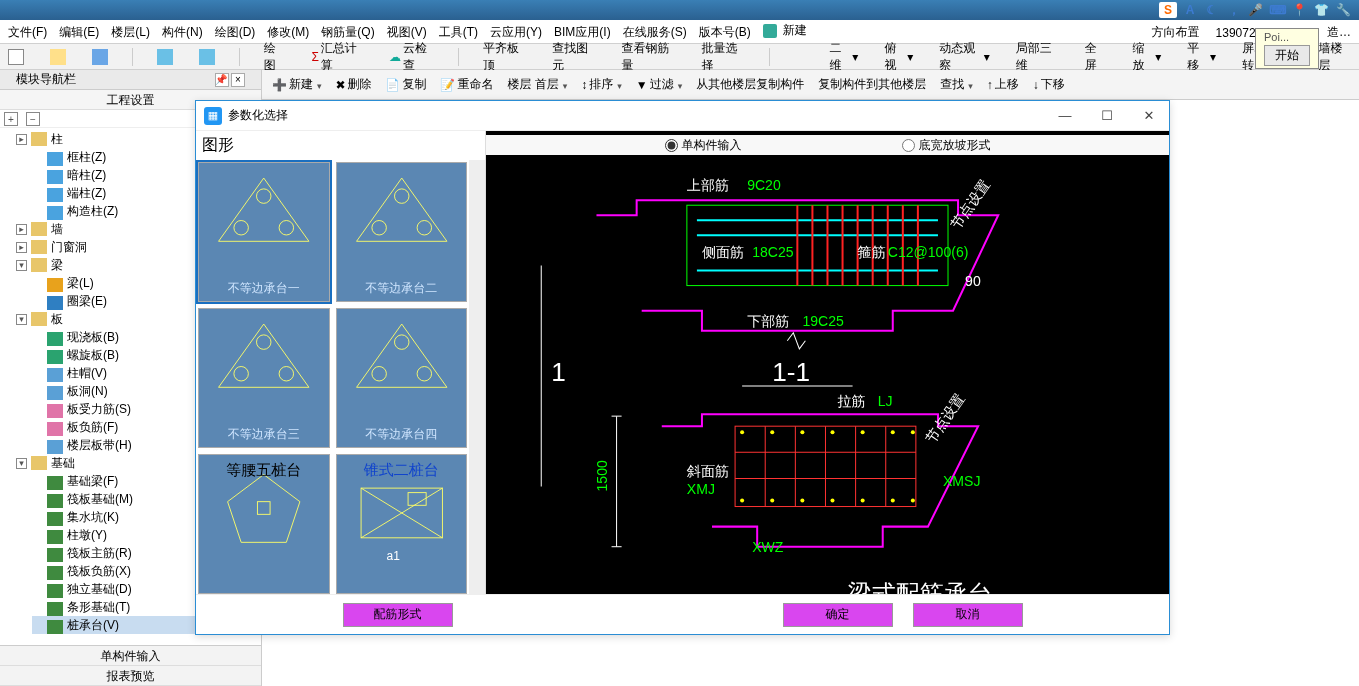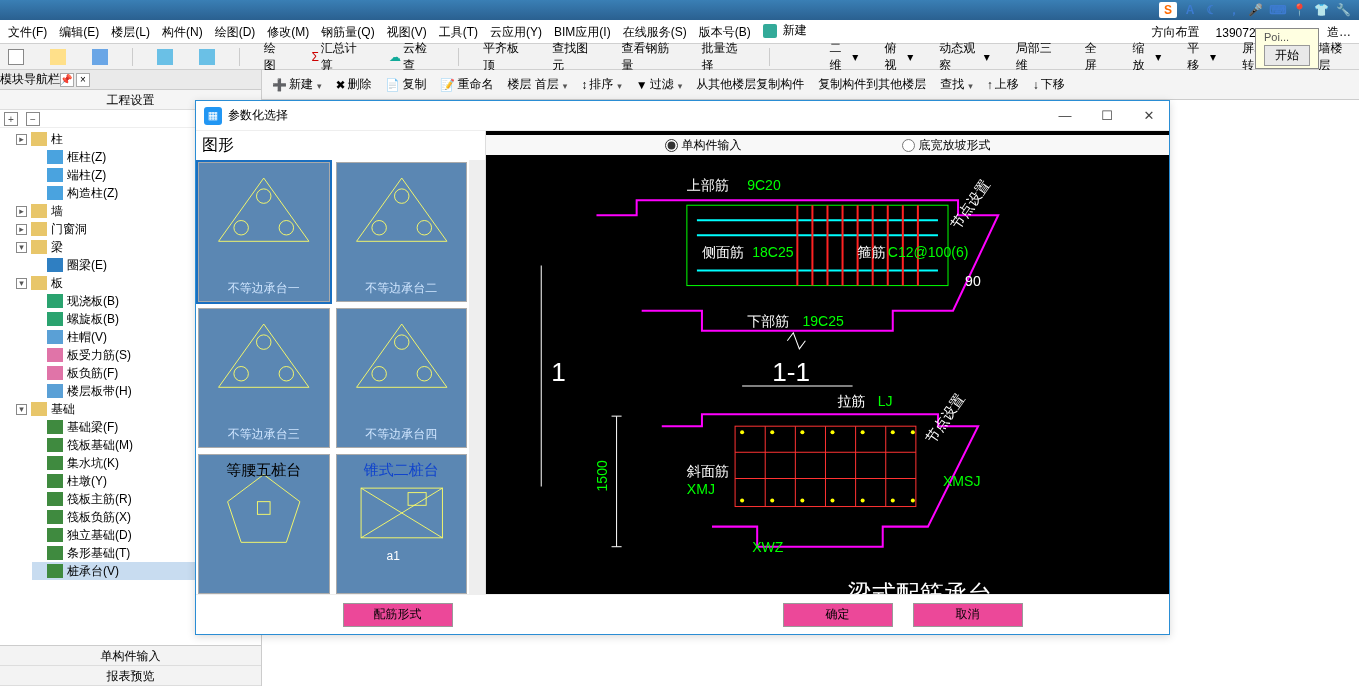--- a/index.html
+++ b/index.html
@@ -26,36 +26,36 @@
 .tb-btn { display:flex; align-items:center; gap:2px; padding:2px 4px; color:#000; }
 .tb-btn .ic { width:16px; height:16px; display:inline-block; }
 .sep { width:1px; height:18px; background:#ccc; margin:0 2px; }
 .callout { position:absolute; right:40px; top:28px; background:#ffffe1; border:1px solid #888; padding:2px 8px; z-index:20; }
 .callout .hd { font-size:11px; color:#555; }
 .callout .bt { background:#e9e9e9; border:1px solid #999; padding:1px 10px; margin-top:2px; }
 
 
 
 
-.navhead { height:20px; background:#eaeaea; border-bottom:1px solid #ccc; display:flex; align-items:center; padding:0 0; }
+.navhead { height:20px; background:#eaeaea; border-bottom:1px solid #ccc; display:flex; align-items:center; padding:0 16px; justify-content:space-between; }
 .navhead .dock { display:flex; gap:2px; }
 .navhead .dock span { width:14px; height:14px; border:1px solid #aaa; background:#fff; font-size:10px; display:flex; align-items:center; justify-content:center; }
 
 .nav-section { height:20px; background:#f5f5f5; border-bottom:1px solid #ddd; text-align:center; line-height:20px; }
 .nav-section.dark { background:#e9e9e9; }
 
 
 .leftpane { position:absolute; left:0; top:70px; width:262px; height:616px; border-right:1px solid #ccc; background:#fff; display:flex; flex-direction:column; }
 .tree-tools { height:18px; border-bottom:1px solid #eee; padding:2px 4px; display:flex; gap:8px; }
 .tree-tools .t { width:14px; height:14px; border:1px solid #888; font-size:10px; display:flex; align-items:center; justify-content:center; color:#555; }
 
 .tree { flex:1; overflow:auto; padding:2px 0; font-size:12px; }
 .tree ul { list-style:none; padding-left:16px; }
 .tree li { line-height:18px; display:flex; align-items:center; gap:4px; }
-.tree li.sub { padding-left:0; }
+.tree li.sub { padding-left:0;align-items:flex-end; }
 .tree .exp { width:11px; height:11px; border:1px solid #888; font-size:9px; line-height:9px; text-align:center; color:#555; background:#fff; cursor:pointer; }
 .tree .tico { width:16px; height:14px; display:inline-block; }
 .tree .sel { background:#c8dcf0; }
 
 .bottom-tabs { border-top:1px solid #ccc; }
 .bottom-tabs div { height:20px; text-align:center; line-height:20px; border-bottom:1px solid #ddd; background:#f3f3f3; }
 
 
 .ctx-toolbar { position:absolute; left:262px; top:70px; right:0; height:30px; background:#f4f4f4; border-bottom:1px solid #ccc; display:flex; align-items:center; gap:6px; padding:0 6px; }
 .ctx-toolbar .btn { display:flex; align-items:center; gap:2px; padding:2px 4px; }
@@ -63,21 +63,21 @@
 
 
 .dialog { position:absolute; left:195px; top:100px; width:975px; height:535px; background:#fff; border:1px solid #2a8dd4; box-shadow:0 2px 8px rgba(0,0,0,0.15); display:flex; flex-direction:column; z-index:10; }
 .dlg-title { height:30px; background:#fff; display:flex; align-items:center; padding:0 8px; border-bottom:1px solid #eee; }
 .dlg-title .ico { width:18px; height:18px; background:#2196f3; border-radius:3px; display:flex; align-items:center; justify-content:center; color:#fff; font-size:11px; margin-right:6px; }
 .dlg-title .winbtns { margin-left:auto; display:flex; gap:18px; }
 .dlg-title .winbtns span { width:24px; text-align:center; color:#444; font-size:13px; cursor:pointer; }
 
 .dlg-body { flex:1; display:flex; overflow:hidden; }
 .dlg-foot { height:40px; display:flex; align-items:center; justify-content:center; gap:330px; padding:0 30px; border-top:1px solid #eee; }
-.dlg-foot .btn { width:110px; height:24px; border:1px solid #999; background:#ec4899; display:flex; align-items:center; justify-content:center; cursor:pointer; }
+.dlg-foot .btn { width:110px; height:24px; border:1px solid #999; background:#d946ef; display:flex; align-items:center; justify-content:center; cursor:pointer; }
 .dlg-foot .btn-row-right { display:flex; gap:20px; }
 
 .shape-panel { width:290px; border-right:1px solid #ddd; display:flex; flex-direction:column; }
 .shape-panel .lbl { padding:4px 6px; font-size:16px; }
 .shape-grid { flex:1; overflow:auto; padding:2px; display:grid; grid-template-columns:1fr 1fr; gap:6px; }
 .shape-item { height:140px; background:#5b87b3; border:1px solid #aaa; position:relative; color:#fff; display:flex; flex-direction:column; align-items:center; justify-content:flex-end; padding-bottom:4px; font-size:12px; cursor:pointer; }
 .shape-item.sel { outline:2px solid #1a6fc0; }
 .shape-item .cap { color:#d0e6ff; }
 .shape-item svg { position:absolute; top:6px; left:6px; right:6px; bottom:22px; }
 .shape-scroll { width:16px; background:#eee; }
@@ -229,20 +229,25 @@
         </li>
         <ul>
           <li class="sub">
             <span style="width:11px"></span>
             <span class="tico" style="background:#4aa3df"></span>
             <span>框柱(Z)</span>
           </li>
           <li class="sub">
             <span style="width:11px"></span>
             <span class="tico" style="background:#4aa3df"></span>
+            <span>暗柱(Z)</span>
+          </li>
+          <li class="sub">
+            <span style="width:11px"></span>
+            <span class="tico" style="background:#4aa3df"></span>
             <span>端柱(Z)</span>
           </li>
           <li class="sub">
             <span style="width:11px"></span>
             <span class="tico" style="background:#4aa3df"></span>
             <span>构造柱(Z)</span>
           </li>
         </ul>
         <li>
           <span class="exp">▸</span>
@@ -255,20 +260,25 @@
           <span>门窗洞</span>
         </li>
         <li>
           <span class="exp">▾</span>
           <span class="tico" style="background:#e8c66a"></span>
           <span>梁</span>
         </li>
         <ul>
           <li class="sub">
             <span style="width:11px"></span>
+            <span class="tico" style="background:#e8a21c"></span>
+            <span>梁(L)</span>
+          </li>
+          <li class="sub">
+            <span style="width:11px"></span>
             <span class="tico" style="background:#2f7fc2"></span>
             <span>圈梁(E)</span>
           </li>
         </ul>
         <li>
           <span class="exp">▾</span>
           <span class="tico" style="background:#e8c66a"></span>
           <span>板</span>
         </li>
         <ul>
@@ -279,20 +289,25 @@
           </li>
           <li class="sub">
             <span style="width:11px"></span>
             <span class="tico" style="background:#2aa36f"></span>
             <span>螺旋板(B)</span>
           </li>
           <li class="sub">
             <span style="width:11px"></span>
             <span class="tico" style="background:#5aa0d6"></span>
             <span>柱帽(V)</span>
+          </li>
+          <li class="sub">
+            <span style="width:11px"></span>
+            <span class="tico" style="background:#5aa0d6"></span>
+            <span>板洞(N)</span>
           </li>
           <li class="sub">
             <span style="width:11px"></span>
             <span class="tico" style="background:#e074a8"></span>
             <span>板受力筋(S)</span>
           </li>
           <li class="sub">
             <span style="width:11px"></span>
             <span class="tico" style="background:#e074a8"></span>
             <span>板负筋(F)</span>

